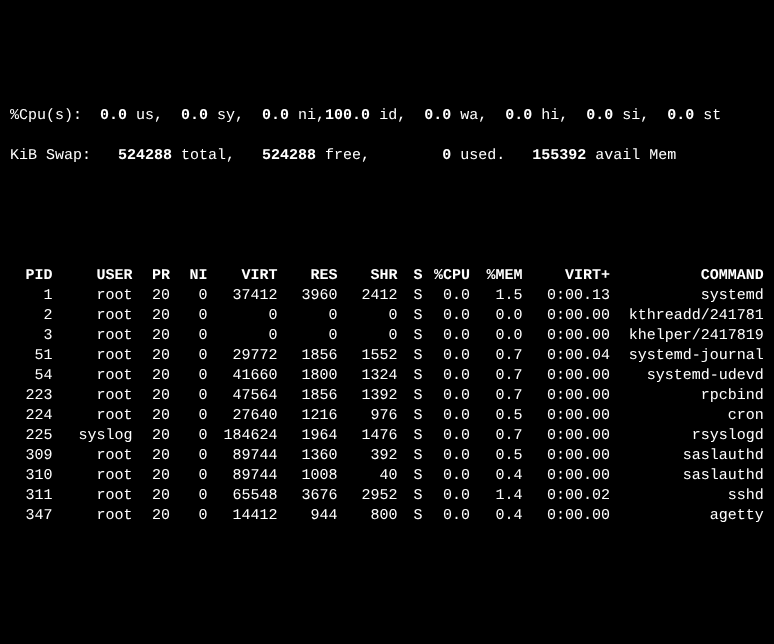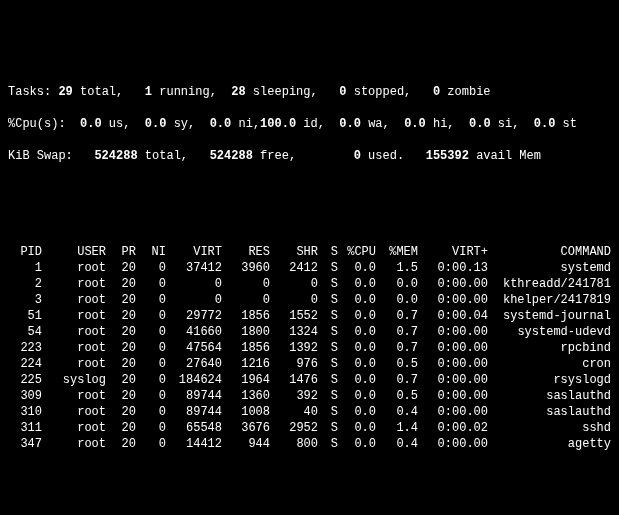--- a/index.html
+++ b/index.html
@@ -25,29 +25,28 @@
     width: 100%;
     table-layout: fixed;
   }
   td, th {
     padding: 0;
     white-space: pre;
     overflow: hidden;
   }
   .r { text-align: right; padding-right: 4px;}
   .l { text-align: right; padding-left: 4px;}
-  thead th { font-weight: normal;}
+  thead th { font-weight: bold;}
 </style>
 </head>
 <body>
 
 
 
 <div>
-<div><span>Tasks: </span><span class="b">29</span><span> total,   </span><span class="b">1</span><span> running,  </span><span class="b">28</span><span> sleeping,   </span><span class="b">0</span><span> stopped,   </span><span class="b">0</span><span> zombie</span></div>
 <div><span>%Cpu(s):  </span><span class="b">0.0</span><span> us,  </span><span class="b">0.0</span><span> sy,  </span><span class="b">0.0</span><span> ni,</span><span class="b">100.0</span><span> id,  </span><span class="b">0.0</span><span> wa,  </span><span class="b">0.0</span><span> hi,  </span><span class="b">0.0</span><span> si,  </span><span class="b">0.0</span><span> st</span></div>
 <div><span>KiB Swap:   </span><span class="b">524288</span><span> total,   </span><span class="b">524288</span><span> free,        </span><span class="b">0</span><span> used.   </span><span class="b">155392</span><span> avail Mem</span></div>
 </div>
 <div style="height:16px"></div>
 
 <table>
   <colgroup>
     <col style="width:38px"><col style="width:60px"><col style="width:34px">
     <col style="width:30px"><col style="width:56px"><col style="width:48px">
     <col style="width:48px"><col style="width:16px"><col style="width:42px">

